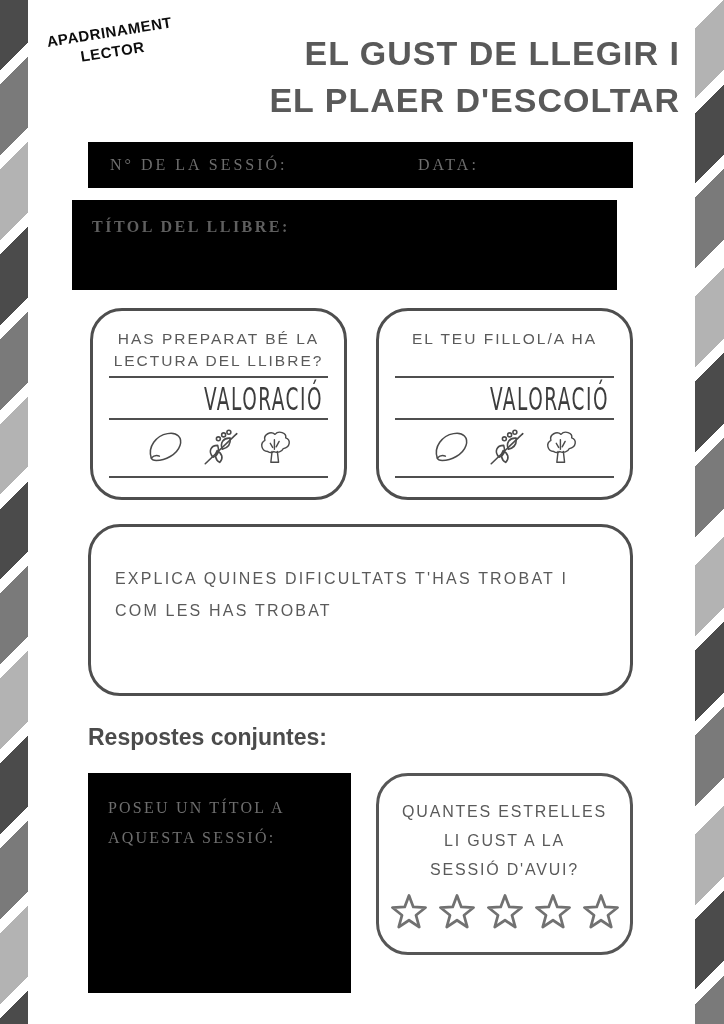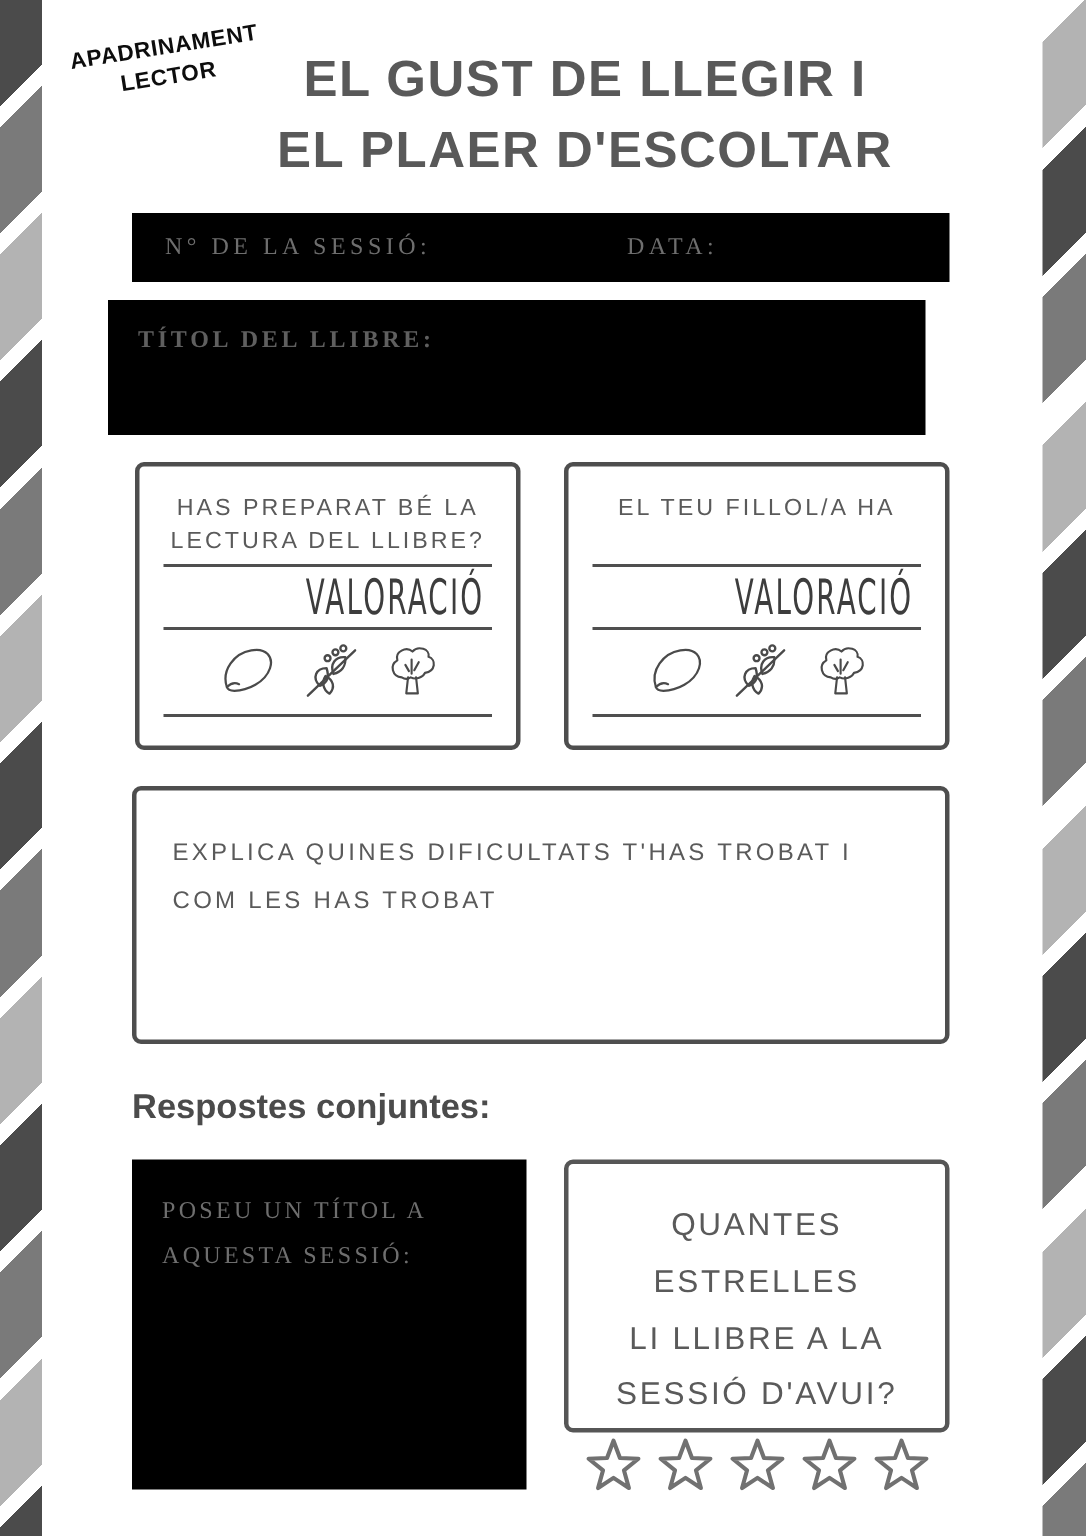--- a/index.html
+++ b/index.html
@@ -31,21 +31,21 @@
   .badge{
     position:absolute;left:36px;top:22px;width:150px;
     transform:rotate(-9deg);
     text-align:center;
     font-weight:700;font-size:15px;letter-spacing:0.5px;
     color:#0d0d0d;line-height:1.35;
   }
   
   .page-title{
     position:absolute;left:100px;top:30px;width:580px;
-    text-align:center;
+    text-align:right;
     font-size:34px;font-weight:700;letter-spacing:1px;
     color:#595959;line-height:1.38;
   }
   
   .graybar{position:absolute;background:#000000;font-family:Liberation Serif, serif;}
   .session-bar{left:88px;top:142px;width:545px;height:46px;}
   .session-bar .lbl{
     position:absolute;top:14px;
     font-size:16px;letter-spacing:3px;color:#6e6e6e;
   }
@@ -54,21 +54,21 @@
   .book-bar{left:72px;top:200px;width:545px;height:90px;}
   .book-bar .lbl{
     position:absolute;left:20px;top:18px;
     font-size:16px;font-weight:700;letter-spacing:2.5px;color:#5f5f5f;
   }
   
   .card{
     position:absolute;
     background:#ffffff;
     border:3px solid #4e4e4e;
-    border-radius:6px;
+    border-radius:32px;
     box-sizing:border-box;
   }
   .card-left{left:90px;top:308px;width:257px;height:192px;}
   .card-right{left:376px;top:308px;width:257px;height:192px;}
   .card .question{
     height:48px;padding-top:17px;
     text-align:center;
     font-size:15.5px;letter-spacing:2px;color:#5a5a5a;line-height:1.45;
   }
   .hr{border-top:2px solid #4f4f4f;margin:0 16px;height:0;}
@@ -81,37 +81,37 @@
     font-size:25px;letter-spacing:2px;color:#3d3d3d;
     transform:scale(0.74,1.3);
   }
   .icons-row{
     height:56px;display:flex;align-items:center;justify-content:center;gap:12px;
   }
   .icons-row svg{stroke:#4a4a4a;fill:none;stroke-width:2.4;stroke-linecap:round;stroke-linejoin:round;}
   
   .card-wide{left:88px;top:524px;width:545px;height:172px;}
   .card-wide .text{
-    padding:26px 24px 0 24px;
+    padding:36px 24px 0 24px;
     font-size:16px;letter-spacing:2.2px;color:#5a5a5a;line-height:2.0;
   }
   
   .joint-heading{
     position:absolute;left:88px;top:724px;
     font-size:23px;font-weight:700;color:#4b4b4b;letter-spacing:0;
   }
   .session-title-box{left:88px;top:773px;width:263px;height:220px;}
   .session-title-box .lbl{
     position:absolute;left:20px;top:20px;
     font-size:16px;letter-spacing:2.2px;color:#6e6e6e;line-height:1.85;
   }
   .card-stars{left:376px;top:773px;width:257px;height:182px;border-color:#565656;}
   .stars-question{
     padding-top:22px;text-align:center;
-    font-size:21px;letter-spacing:1.8px;color:#5a5a5a;line-height:1.8;
+    font-size:16px;letter-spacing:1.8px;color:#5a5a5a;line-height:1.8;
   }
   .stars-row{
     margin-top:6px;display:flex;justify-content:center;align-items:center;gap:4px;
   }
   .stars-row svg{stroke:#717171;fill:none;stroke-width:3;stroke-linejoin:round;}
 </style>
 </head>
 <body>
 
 <div class="page">
@@ -219,21 +219,21 @@
   <div class="graybar session-title-box">
     <span class="lbl">
       <div>POSEU UN TÍTOL A</div>
       <div>AQUESTA SESSIÓ:</div>
     </span>
   </div>
 
   <div class="card card-stars">
     <div class="stars-question">
       <div>QUANTES ESTRELLES</div>
-      <div>LI LLIBRE A LA</div>
+      <div>LI GUST A LA</div>
       <div>SESSIÓ D'AVUI?</div>
     </div>
     <div class="stars-row">
         <svg width="44" height="44" viewBox="0 0 48 48">
     <polygon points="24,6 28.7,18.5 42.1,19.1 31.6,27.5 35.2,40.4 24,33 12.8,40.4 16.4,27.5 5.9,19.1 19.3,18.5"></polygon>
   </svg>
         <svg width="44" height="44" viewBox="0 0 48 48">
     <polygon points="24,6 28.7,18.5 42.1,19.1 31.6,27.5 35.2,40.4 24,33 12.8,40.4 16.4,27.5 5.9,19.1 19.3,18.5"></polygon>
   </svg>
         <svg width="44" height="44" viewBox="0 0 48 48">

